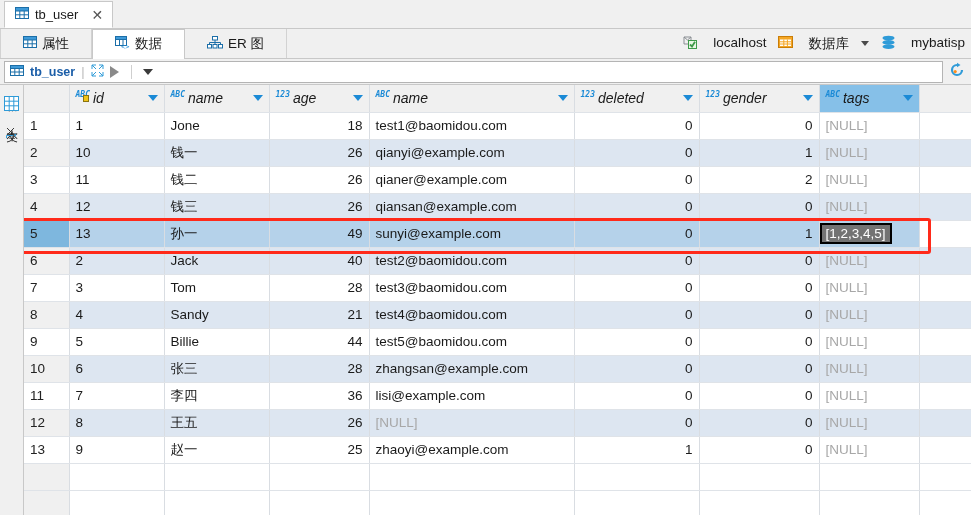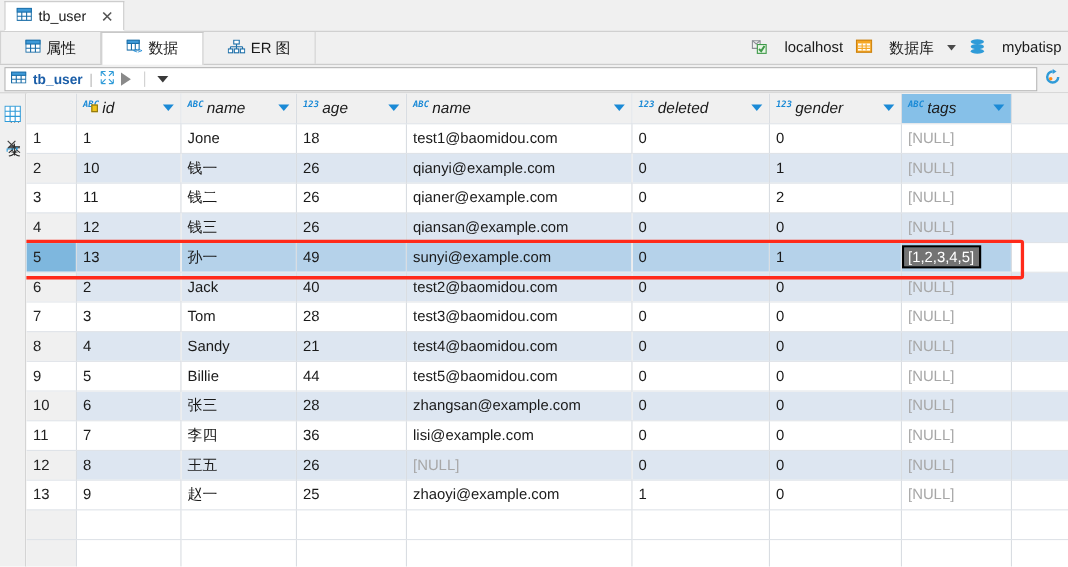--- a/index.html
+++ b/index.html
@@ -217,21 +217,21 @@
     padding-left: 7px;
   }
   td.rownum.sel { background: #7eb7de; }
 
   tr.r-even td { background: #ffffff; }
   tr.r-odd  td { background: #dde6f1; }
   tr.r-odd  td.rownum { background: #f0f0f0; }
   tr.hl td { background: #b5d2ea; }
   tr.hl td.rownum { background: #7eb7de; }
 
-  td.num { }
+  td.num { text-align: right; }
   td.nul { color: #a7a7a7; }
   .cellsel {
     display: inline-block;
     background: #737373;
     color: #ffffff;
     outline: 2px solid #000;
     padding: 1px 4px;
     margin: 0 -4px;
   }
 

